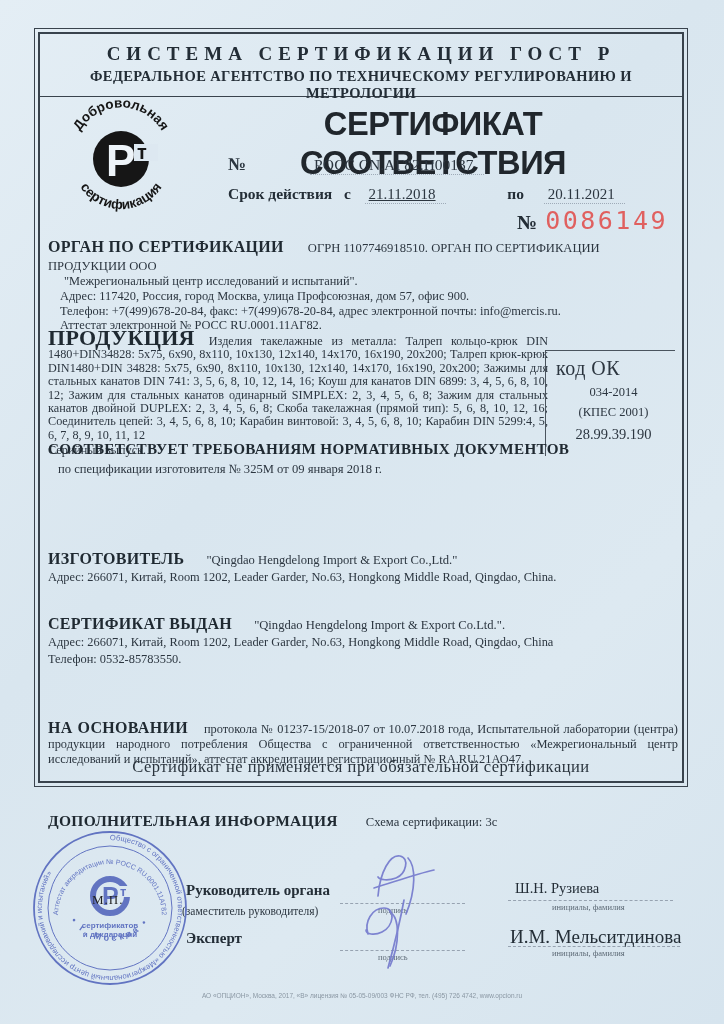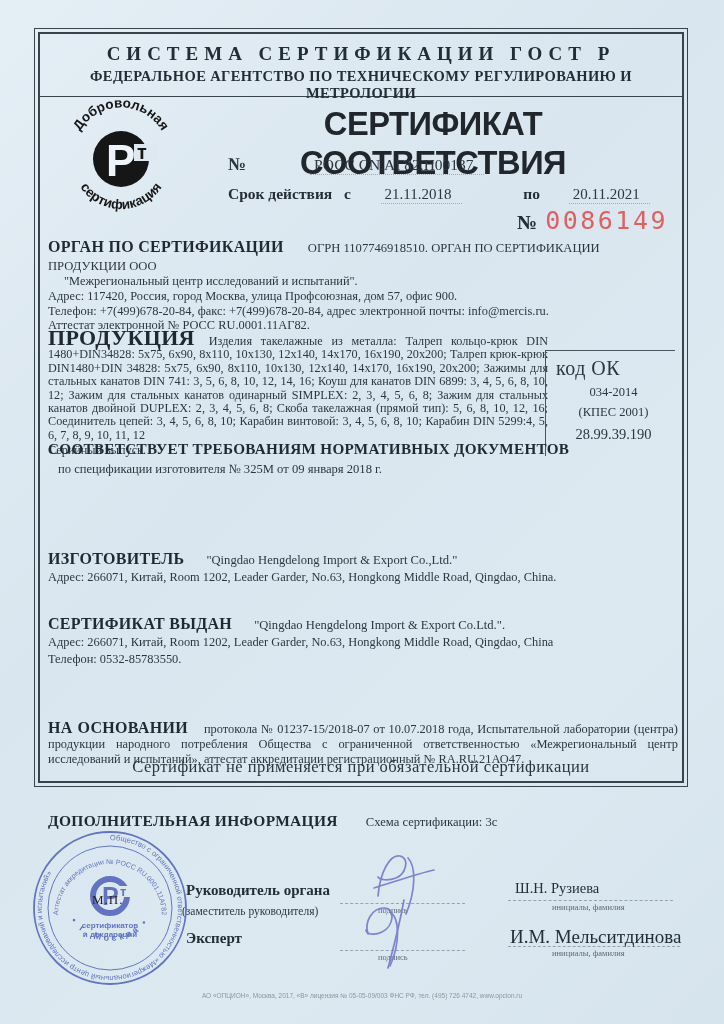--- a/index.html
+++ b/index.html
@@ -22,21 +22,21 @@
   .dotted{border-bottom:1px dotted #9fabb8;padding:0 10px 1px 4px;margin-left:44px;}
   .validity-row{position:absolute;left:188px;top:151px;font-size:15px;}
   .bld{font-weight:bold;font-size:15.5px;color:#242e37;}
   .blank-no{position:absolute;right:14px;top:172px;white-space:nowrap;}
   .blank-no .no-sign2{font-weight:bold;font-size:20px;color:#242e37;margin-right:8px;}
   .red-num{font-family:"DejaVu Sans Mono",monospace;font-size:25px;letter-spacing:2.5px;color:#e0605f;}
   .sec{position:absolute;left:8px;}
   .h{font-weight:bold;font-size:16px;color:#1f2931;letter-spacing:.3px;}
   .organ{top:204px;width:628px;}
   .organ .intro{margin-left:20px;font-size:12.6px;}
-  .organ .ln{font-size:12.4px;line-height:14.8px;}
+  .organ .ln{margin-left:12px;font-size:12.4px;line-height:14.8px;}
   .organ .ln.first{margin-left:16px;}
   .production{top:297px;width:500px;text-align:justify;font-size:12.2px;line-height:13.4px;}
   .production .h{font-size:22px;margin-right:14px;}
   .serial{text-align:left;font-size:12.2px;margin-top:2px;}
   .codebox{position:absolute;left:505px;box-sizing:border-box;border-left:1px solid #4a545e;border-top:1px solid #4a545e;width:130px;padding:6px 4px 0 10px;}
   .codebox .cl{font-size:20px;letter-spacing:.5px;}
   .codebox .cv{text-align:center;font-size:12.5px;margin-top:5px;}
   .codebox .cv.big{font-size:14.5px;margin-top:6px;}
   .conforms{top:406px;width:628px;}
   .conforms .h{font-size:15.2px;}
@@ -105,23 +105,23 @@
       <div class="title"><span>СЕРТИФИКАТ СООТВЕТСТВИЯ</span></div>
 
       <div class="no-row">
         <span class="no-sign">№</span>
         <span class="dotted">РОСС CN.АГ82.Н00137</span>
       </div>
 
       <div class="validity-row">
         <span class="bld">Срок действия</span>
         <span class="bld" style="margin-left:8px;">с</span>
-        <span class="dotted" style="margin-left:26px;">21.11.2018</span>
+        <span class="dotted" style="margin-left:10px;text-decoration:underline;">21.11.2018</span>
         <span class="bld" style="margin-left:58px;">по</span>
-        <span class="dotted" style="margin-left:25px;">20.11.2021</span>
+        <span class="dotted" style="margin-left:16px;">20.11.2021</span>
       </div>
 
       <div class="blank-no">
         <span class="no-sign2">№</span><span class="red-num">0086149</span>
       </div>
 
       <div class="sec organ">
         <span class="h">ОРГАН ПО СЕРТИФИКАЦИИ</span>
         <span class="intro">ОГРН 1107746918510. ОРГАН ПО СЕРТИФИКАЦИИ ПРОДУКЦИИ ООО</span>
         <div class="ln first">"Межрегиональный центр исследований и испытаний".</div>

